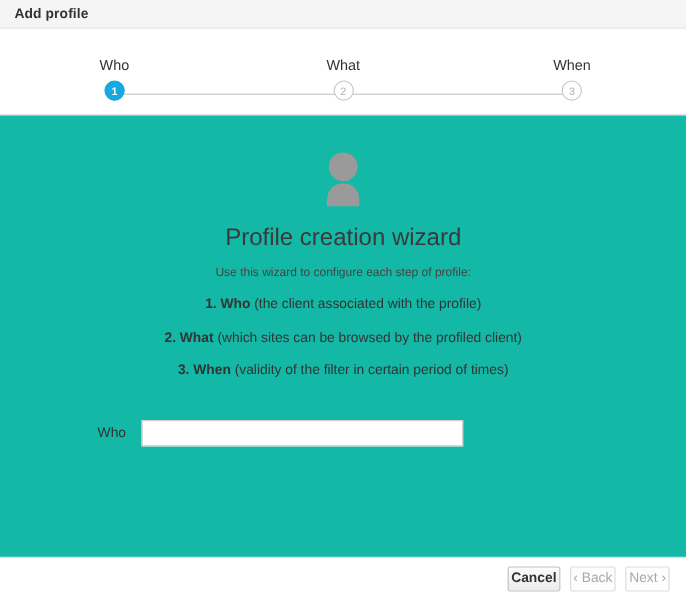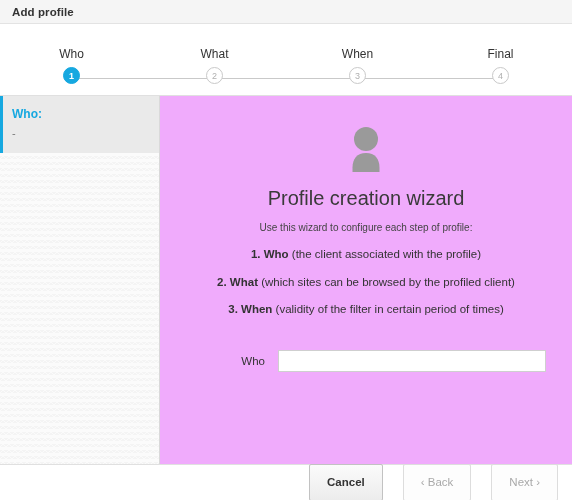--- a/index.html
+++ b/index.html
@@ -133,21 +133,21 @@
   .side-panel-value {
     color: #777777;
     font-size: 11px;
     line-height: 15px;
     margin-top: 4px;
   }
 
   
   .content {
     flex: 1;
-    background: #f0abfc;
+    background: #14b8a6;
     padding-top: 30px;
     box-sizing: border-box;
   }
   .person-icon {
     display: block;
     margin: 0 auto;
   }
   .content-title {
     text-align: center;
     font-size: 20px;
@@ -210,24 +210,24 @@
     background: #ffffff;
     display: flex;
     align-items: center;
     justify-content: flex-end;
     padding-right: 14px;
     box-sizing: border-box;
   }
   .btn {
     font-family: "Liberation Sans", sans-serif;
     font-size: 11.5px;
-    height: 37px;
+    height: 21px;
     line-height: 19px;
-    padding: 0 17px;
-    margin-left: 20px;
+    padding: 0 2px;
+    margin-left: 8px;
     border-radius: 2px;
     box-sizing: border-box;
     cursor: pointer;
     white-space: nowrap;
   }
   .btn-cancel {
     background: linear-gradient(#fbfbfb, #ececec);
     border: 1px solid #c2c2c2;
     color: #333333;
     font-weight: bold;
@@ -265,39 +265,26 @@
     </div>
 
     <div class="step">
       <span class="step-label">When</span>
       <div class="step-circle-wrap">
         <div class="step-line"></div>
         <span class="step-circle">3</span>
       </div>
     </div>
 
-    <div class="step">
-      <span class="step-label">Final</span>
-      <div class="step-circle-wrap">
-        
-        <span class="step-circle">4</span>
-      </div>
-    </div>
 
   </div>
 </div>
 
 <div class="body-split">
 
-  <div class="sidebar">
-    <div class="side-panel">
-      <div class="side-panel-title">Who:</div>
-      <div class="side-panel-value">-</div>
-    </div>
-  </div>
 
   <div class="content">
 
     <svg class="person-icon" width="44" height="46" viewBox="0 0 44 46">
       <circle cx="22" cy="13" r="12" fill="#9a9a9a"></circle>
       <path d="M22 27c-9 0-13.5 6-13.5 14.5V46h27v-4.5C35.5 33 31 27 22 27z" fill="#9a9a9a"></path>
     </svg>
 
     <h1 class="content-title">Profile creation wizard</h1>
     <div class="content-subtitle">Use this wizard to configure each step of profile:</div>

